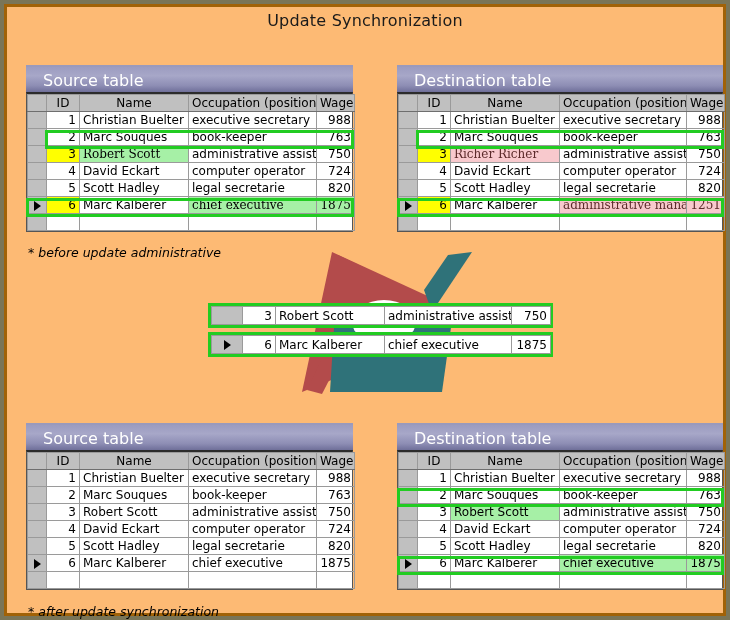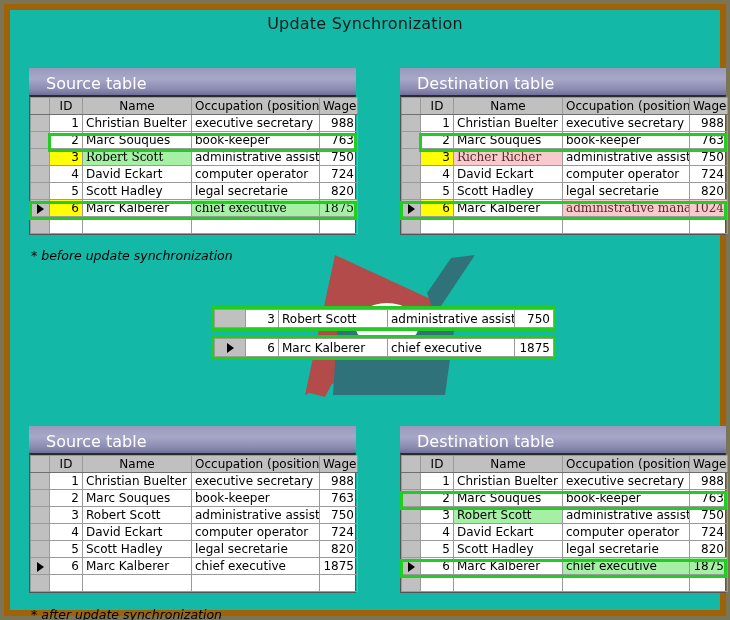--- a/index.html
+++ b/index.html
@@ -17,22 +17,22 @@
     position: relative;
     width: 730px;
     height: 620px;
     box-sizing: border-box;
     border: 4px solid #7a7557;
     background: #ffffff;
   }
   .page-inner {
     position: absolute;
     left: 0; top: 0; right: 0; bottom: 0;
-    border: 6px solid #a16207;
-    background: #14b8a6;
+    border: 3px solid #a16207;
+    background: #fdba74;
     box-sizing: border-box;
   }
 
   .title {
     position: absolute;
     top: 4px;
     left: 0;
     width: 100%;
     text-align: center;
     font-size: 16px;
@@ -308,37 +308,37 @@
                 <td class="c-id">5</td>
                 <td class="c-name">Scott Hadley</td>
                 <td class="c-occ">legal secretarie</td>
                 <td class="c-wage">820</td>
               </tr>
           <tr>
                 <td class="sel"><span class="arrow-glyph"></span></td>
                 <td class="c-id hl-yellow">6</td>
                 <td class="c-name">Marc Kalberer</td>
                 <td class="c-occ hl-pink bold-serif pink-text">administrative manager</td>
-                <td class="c-wage hl-pink bold-serif pink-text">1024</td>
+                <td class="c-wage hl-pink bold-serif pink-text">1251</td>
               </tr>
           <tr>
                 <td class="sel"></td>
                 <td class="c-id"></td>
                 <td class="c-name"></td>
                 <td class="c-occ"></td>
                 <td class="c-wage"></td>
               </tr>
         </tbody>
       </table>
       <div class="rowbox" style="left:18px; top:36px; width:308px; height:19px;"></div>
       <div class="rowbox" style="left:-1px; top:104px; width:327px; height:19px;"></div>
     </div>
   </div>
 
-  <div class="caption" style="left:21px; top:238px;">* before update synchronization</div>
+  <div class="caption" style="left:21px; top:238px;">* before update administrative</div>
 
   <div class="transfer" style="left:201px; top:296px; width:345px;">
     <div class="transfer-row">
       <table class="tbl">
         <colgroup>
               <col style="width:31px">
               <col style="width:33px">
               <col style="width:109px">
               <col style="width:127px">
               <col style="width:39px">

